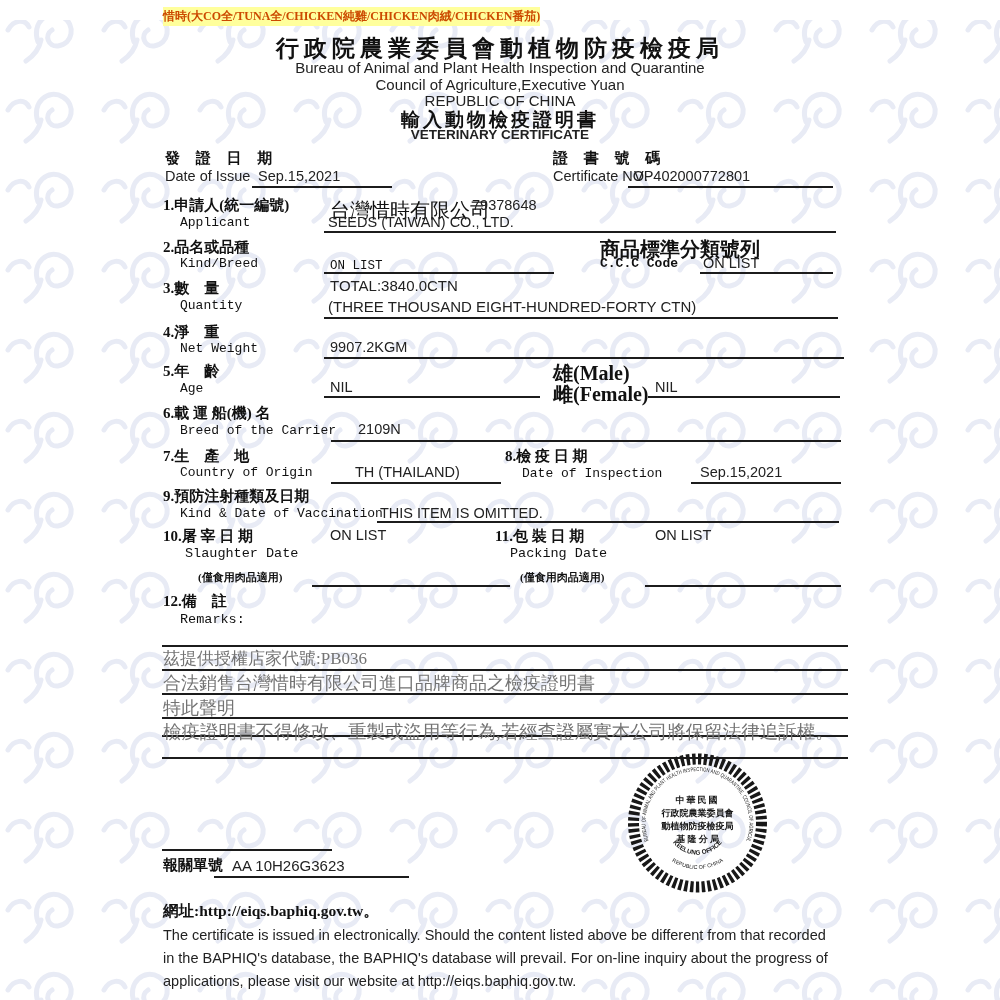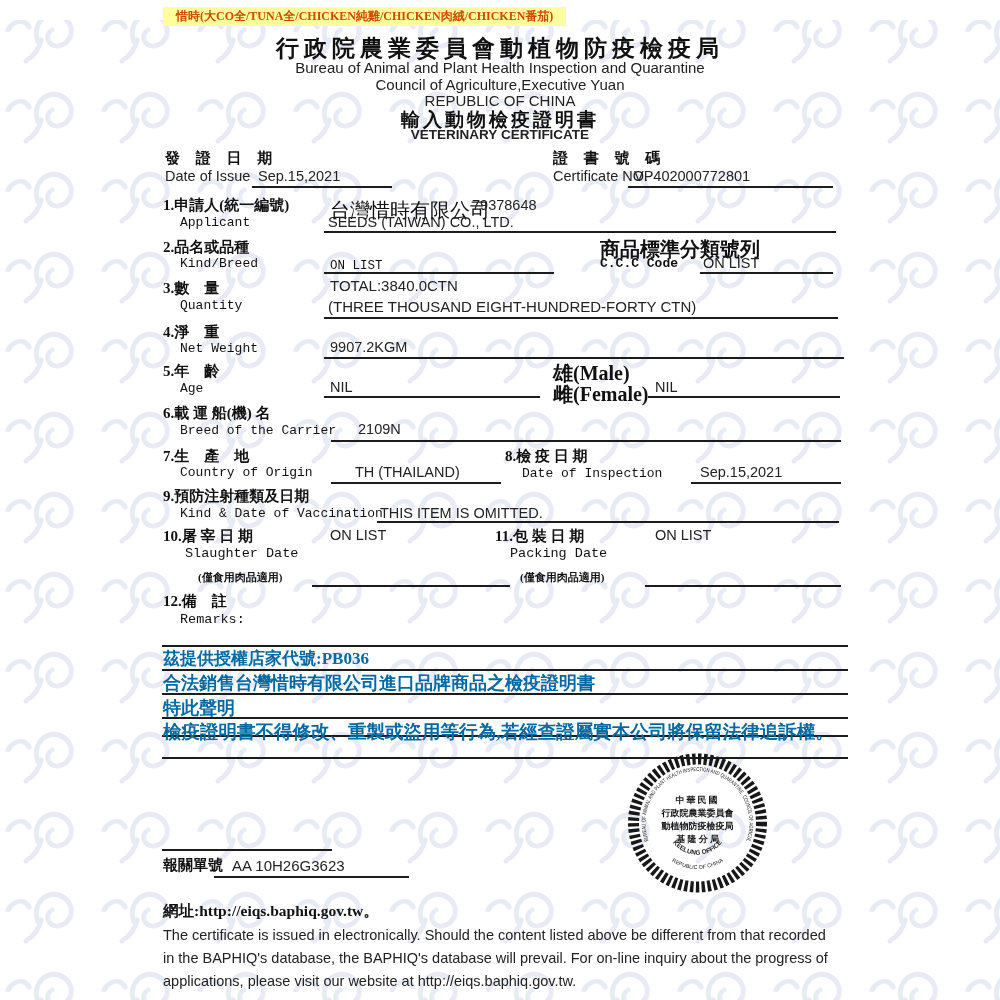--- a/index.html
+++ b/index.html
@@ -12,25 +12,25 @@
   .zh15{font-size:15px;}
   .zh14{font-size:20px;}
   .ls6{letter-spacing:6px;}
   .mono{font-family:"Liberation Mono","DejaVu Sans Mono",monospace;font-size:13px;color:#111;}
   .sans{font-family:"Liberation Sans","DejaVu Sans",sans-serif;font-size:14.5px;color:#222;}
   .title-zh{font-size:23px;letter-spacing:5px;}
   .cert-zh{font-size:19px;letter-spacing:3px;}
   .hdr-en{font-size:15px;color:#222;}
   .cert-en{font-size:13.5px;font-weight:bold;color:#222;}
   .note{font-size:11px;}
-  .blue{font-family:"Liberation Serif","DejaVu Serif",serif;color:#0369a1;font-weight:bold;}
+  .blue{font-family:"Liberation Serif","DejaVu Serif",serif;color:#737373;}
   
   .u{position:absolute;height:2px;background:#1c1c1c;}
   .tag{background:#ffff9c;color:#cc4a00;font-size:12px;font-weight:bold;
-       font-family:"Liberation Serif","DejaVu Serif",serif;padding:1px 13px;}
+       font-family:"Liberation Serif","DejaVu Serif",serif;padding:1px 0;}
   .ftr-zh{font-family:"Liberation Serif","DejaVu Serif",serif;font-weight:bold;font-size:15.5px;color:#111;}
   .ftr-en{font-size:14.5px;color:#222;}
   svg text{font-family:"Liberation Sans","DejaVu Sans",sans-serif;}
   .seal-zh{font-family:"Liberation Serif","DejaVu Serif",serif;font-weight:bold;}
 </style>
 </head>
 <body>
 
 <svg width="1000" height="1000" style="position:absolute;left:0;top:0;z-index:0;">
   <defs>

